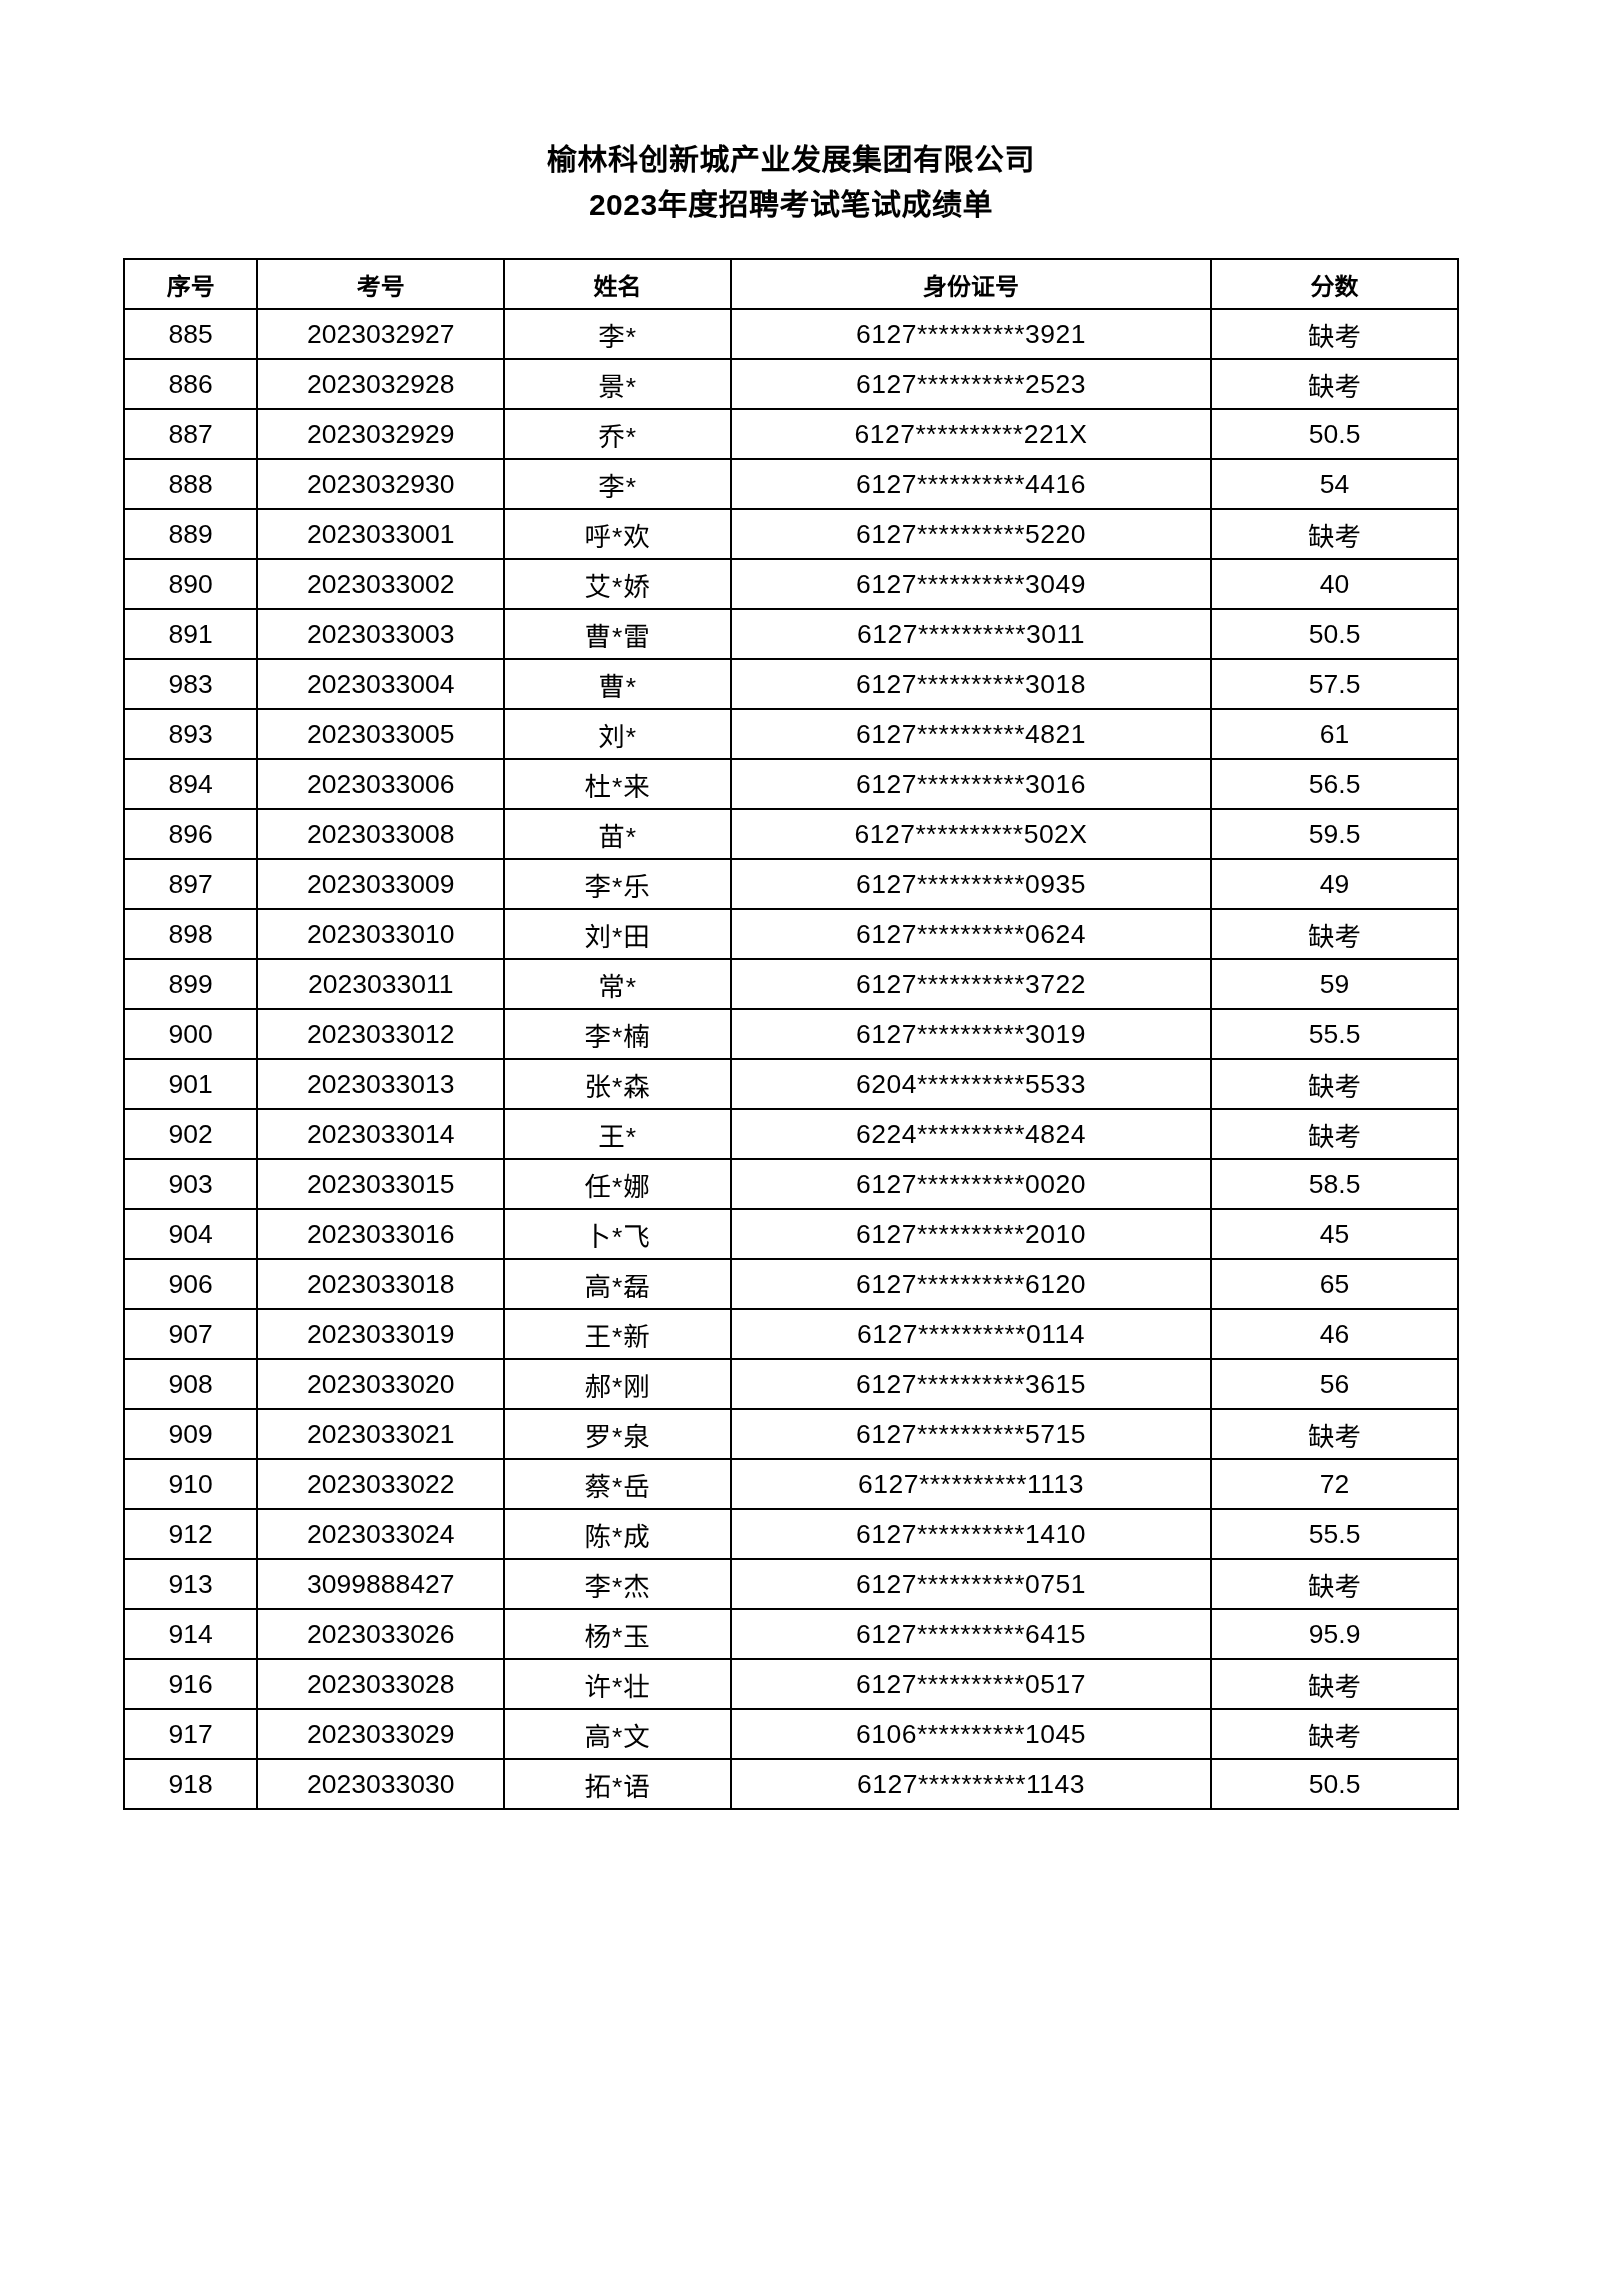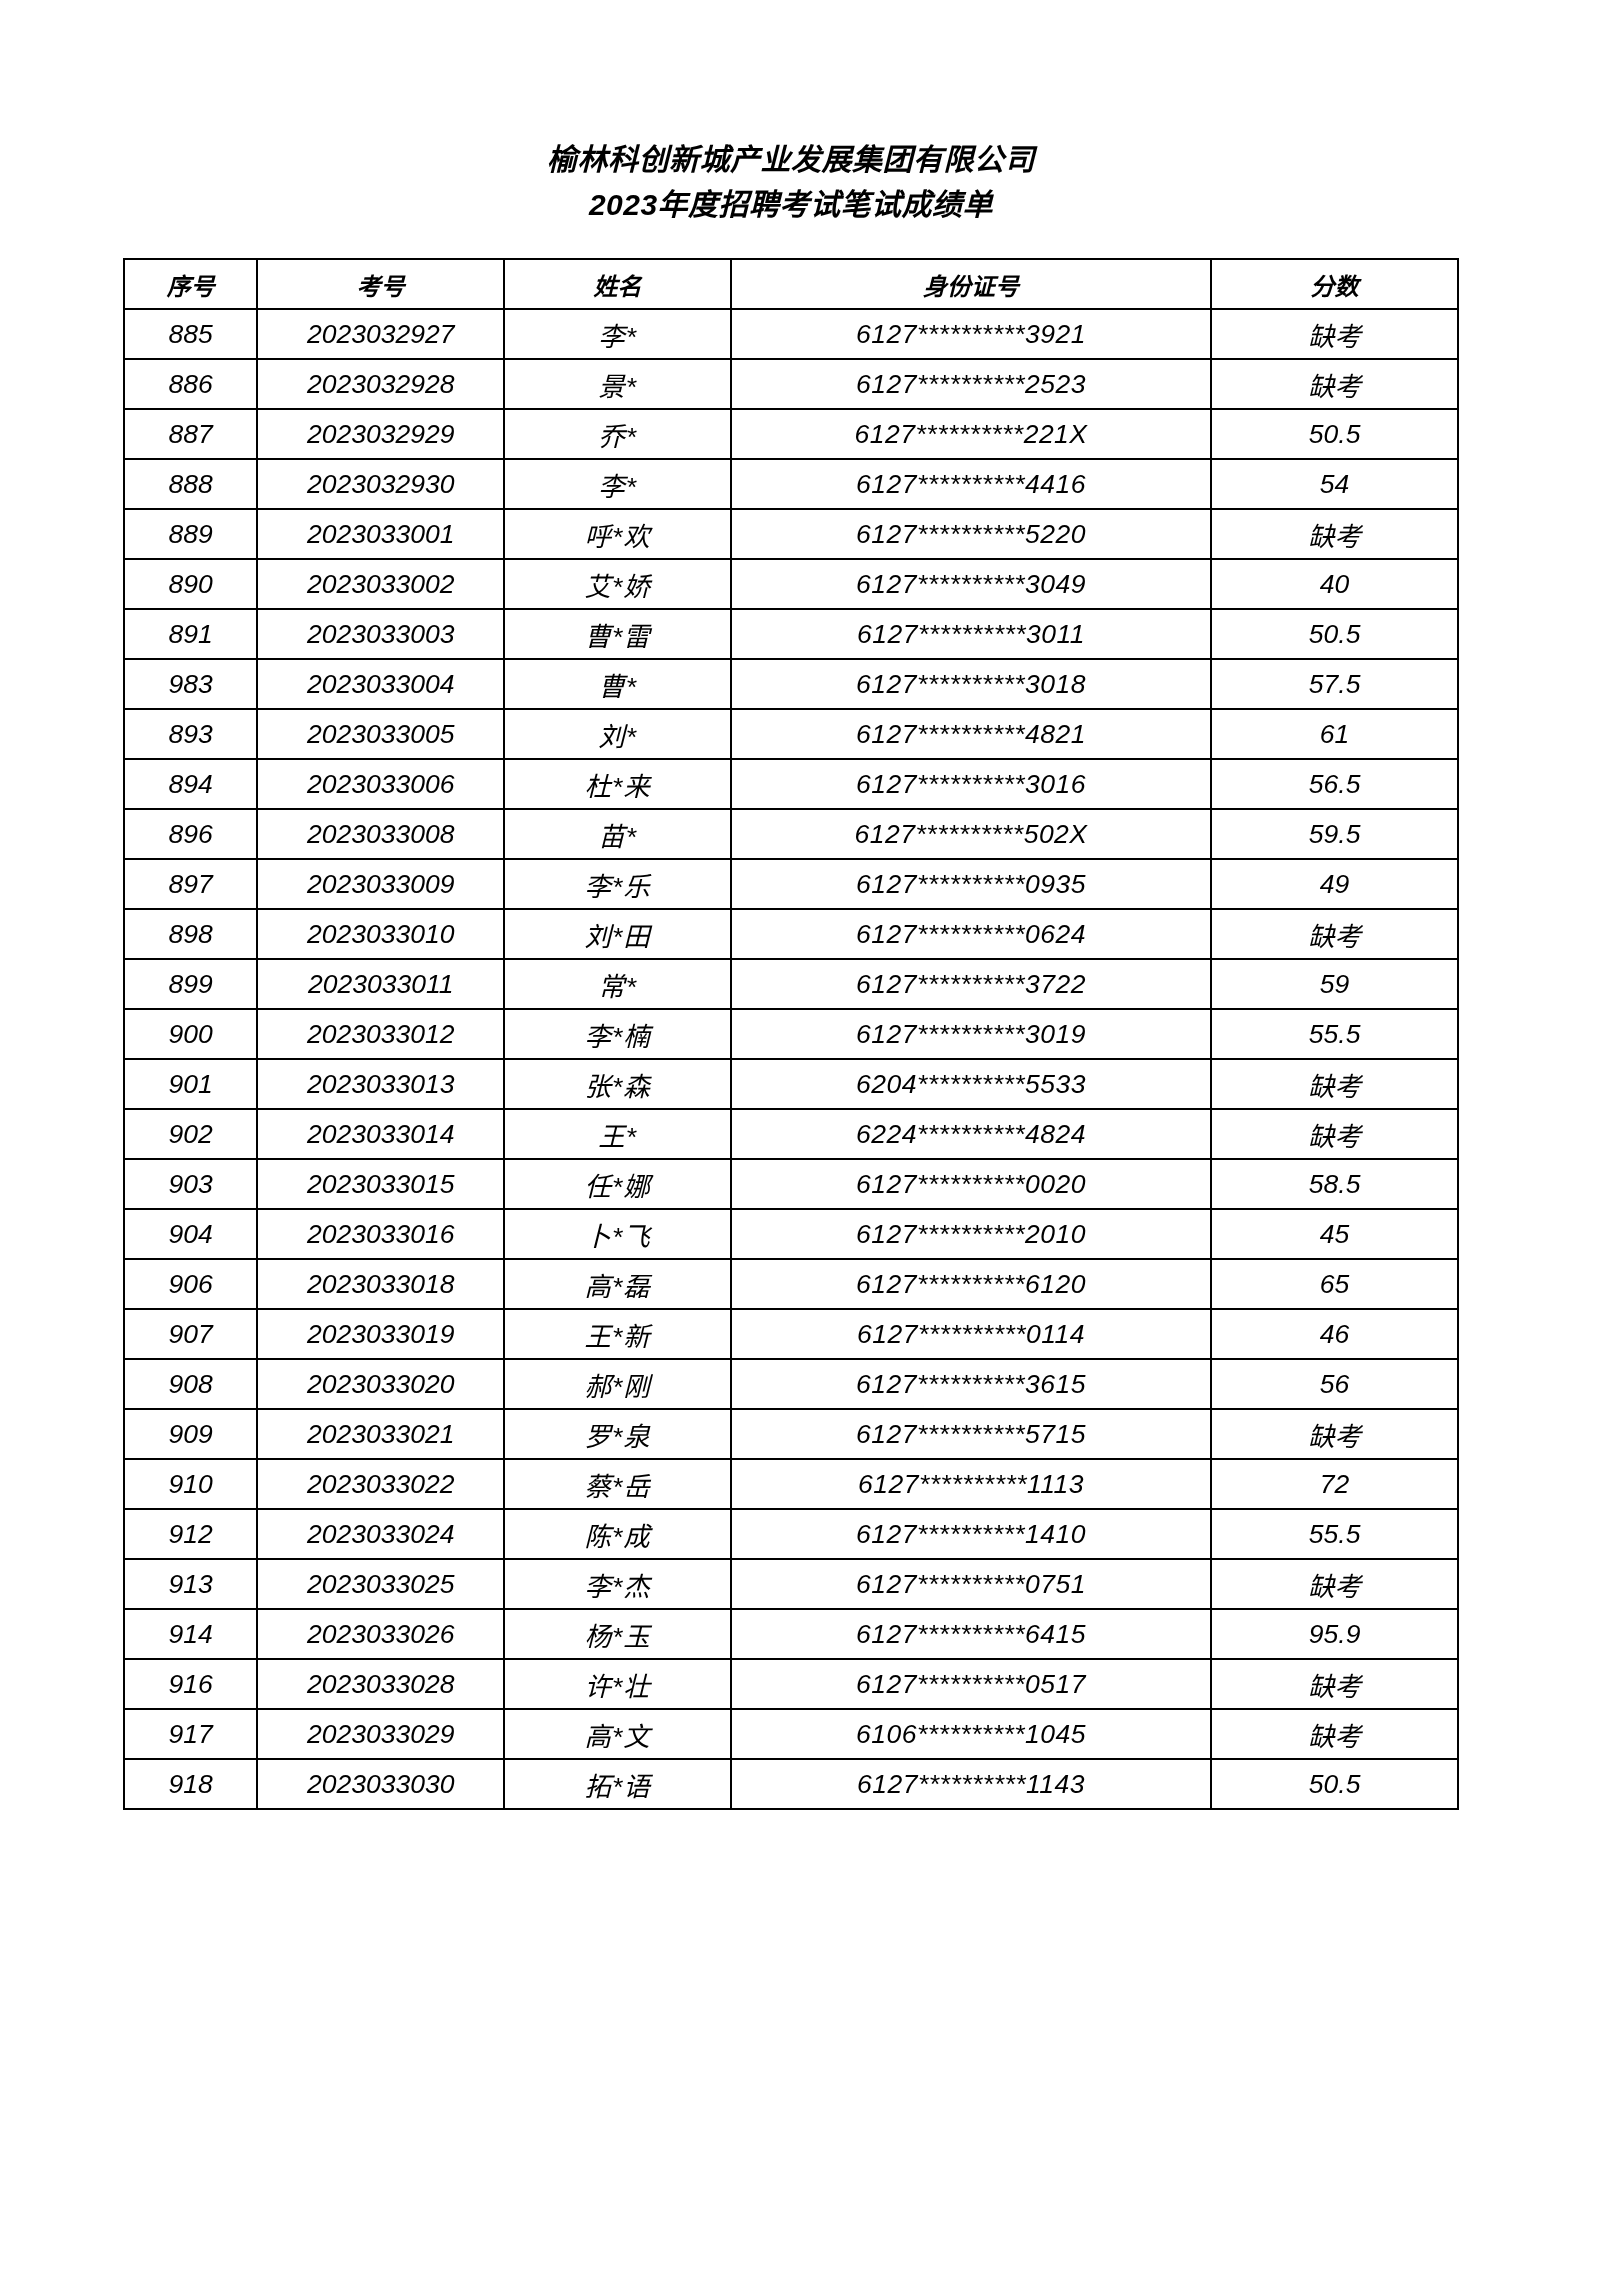--- a/index.html
+++ b/index.html
@@ -13,21 +13,20 @@
     font-family: "Liberation Sans", "DejaVu Sans", sans-serif;
     color: #000000;
     -webkit-font-smoothing: antialiased;
   }
   .page {
     width: 1582px;
     min-height: 2292px;
     box-sizing: border-box;
     padding: 137px 123px 59px 123px;
     background: #ffffff;
-    font-style: italic;
   }
   .doc-title {
     text-align: center;
     font-weight: bold;
     font-size: 30px;
     line-height: 45px;
     letter-spacing: 0.5px;
   }
   .doc-title .line2 {
     display: block;
@@ -268,21 +267,21 @@
           </tr>
           <tr>
             <td class="cell-index">912</td>
             <td class="cell-exam">2023033024</td>
             <td class="cell-name">陈*成</td>
             <td class="cell-id">6127**********1410</td>
             <td class="cell-score">55.5</td>
           </tr>
           <tr>
             <td class="cell-index">913</td>
-            <td class="cell-exam">2023033025</td>
+            <td class="cell-exam">3099888427</td>
             <td class="cell-name">李*杰</td>
             <td class="cell-id">6127**********0751</td>
             <td class="cell-score">缺考</td>
           </tr>
           <tr>
             <td class="cell-index">914</td>
             <td class="cell-exam">2023033026</td>
             <td class="cell-name">杨*玉</td>
             <td class="cell-id">6127**********6415</td>
             <td class="cell-score">95.9</td>

